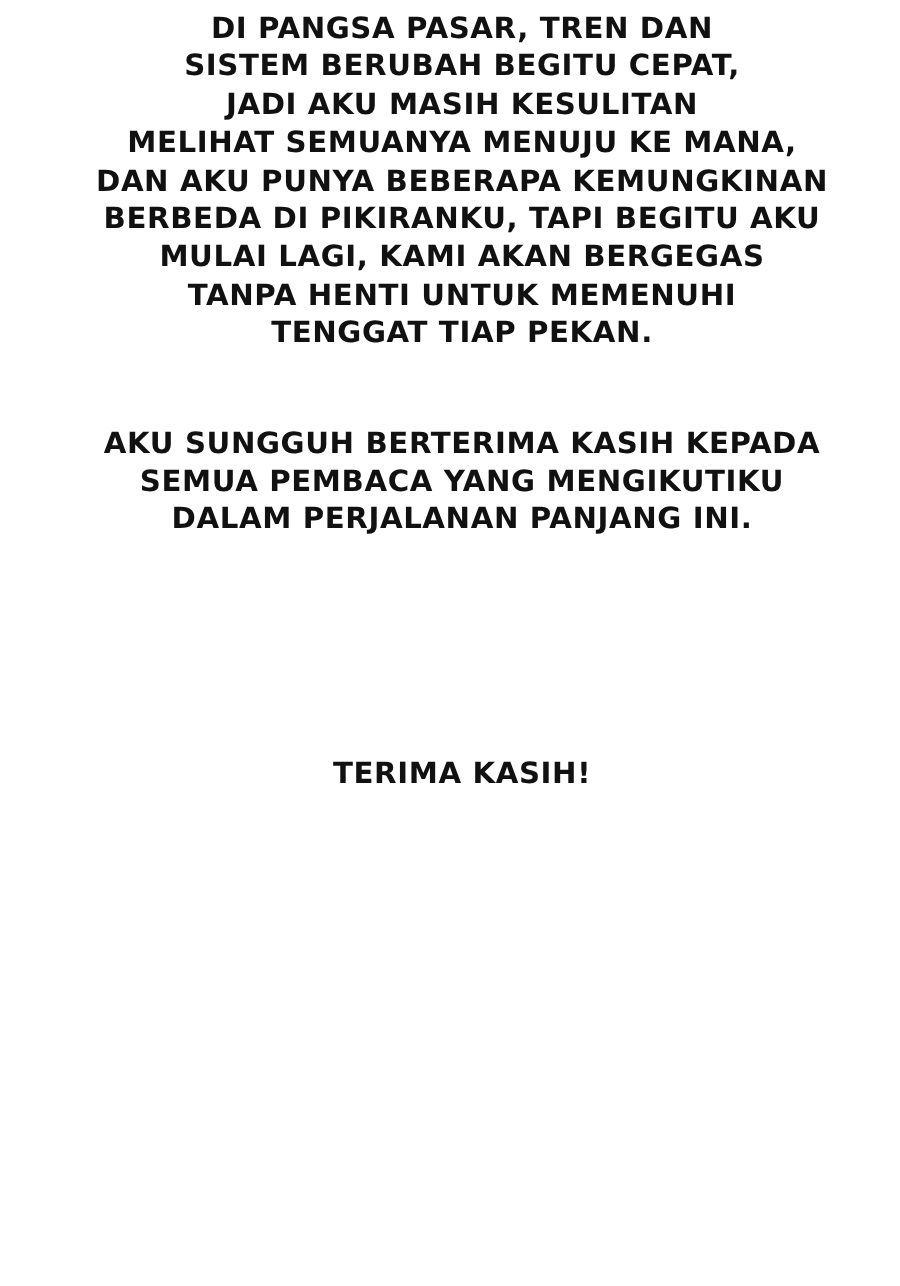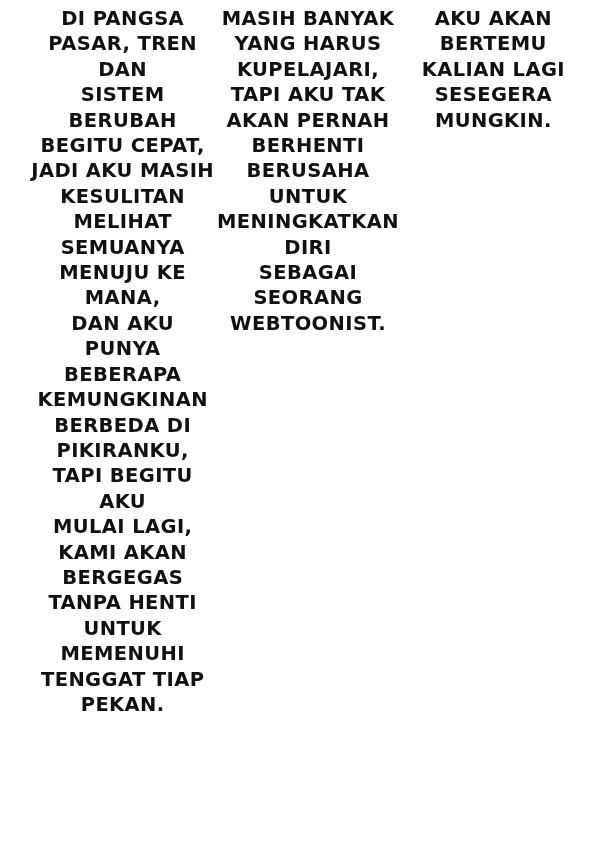--- a/index.html
+++ b/index.html
@@ -14,21 +14,22 @@
     overflow: hidden;
   }
   .page {
     position: relative;
     width: 600px;
     height: 857px;
     background: #ffffff;
     box-sizing: border-box;
     padding: 6px 14px 0 30px;
     display: flex;
-    align-items: flex-start;
+    flex-direction: column;
+    align-items: flex-end;
   }
   .block {
     width: 100%;
     text-align: center;
     color: #111111;
     font-family: "DejaVu Sans", sans-serif;
     font-weight: 700;
     font-size: 19.5px;
     line-height: 25.4px;
     letter-spacing: 0.4px;
@@ -53,28 +54,26 @@
 MELIHAT SEMUANYA MENUJU KE MANA,
 DAN AKU PUNYA BEBERAPA KEMUNGKINAN
 BERBEDA DI PIKIRANKU, TAPI BEGITU AKU
 MULAI LAGI, KAMI AKAN BERGEGAS
 TANPA HENTI UNTUK MEMENUHI
 TENGGAT TIAP PEKAN.</div>
   <div class="gap-1"></div>
 
   <div class="gap-2"></div>
 
+  <div class="block">AKU SUNGGUH BERTERIMA KASIH KEPADA
+SEMUA PEMBACA YANG MENGIKUTIKU
+DALAM PERJALANAN PANJANG INI.</div>
   <div class="gap-3"></div>
 
   <div class="gap-4"></div>
 
-  <div class="block">MASIH BANYAK YANG HARUS KUPELAJARI,
-TAPI AKU TAK AKAN PERNAH BERHENTI
-BERUSAHA UNTUK MENINGKATKAN DIRI
-SEBAGAI SEORANG WEBTOONIST.</div>
   <div class="gap-5"></div>
 
-  <div class="block">AKU AKAN BERTEMU KALIAN LAGI
-SESEGERA MUNGKIN.</div>
   <div class="gap-big"></div>
 
+  <div class="block">TERIMA KASIH!</div>
 
 </div>
 
 </body></html>

